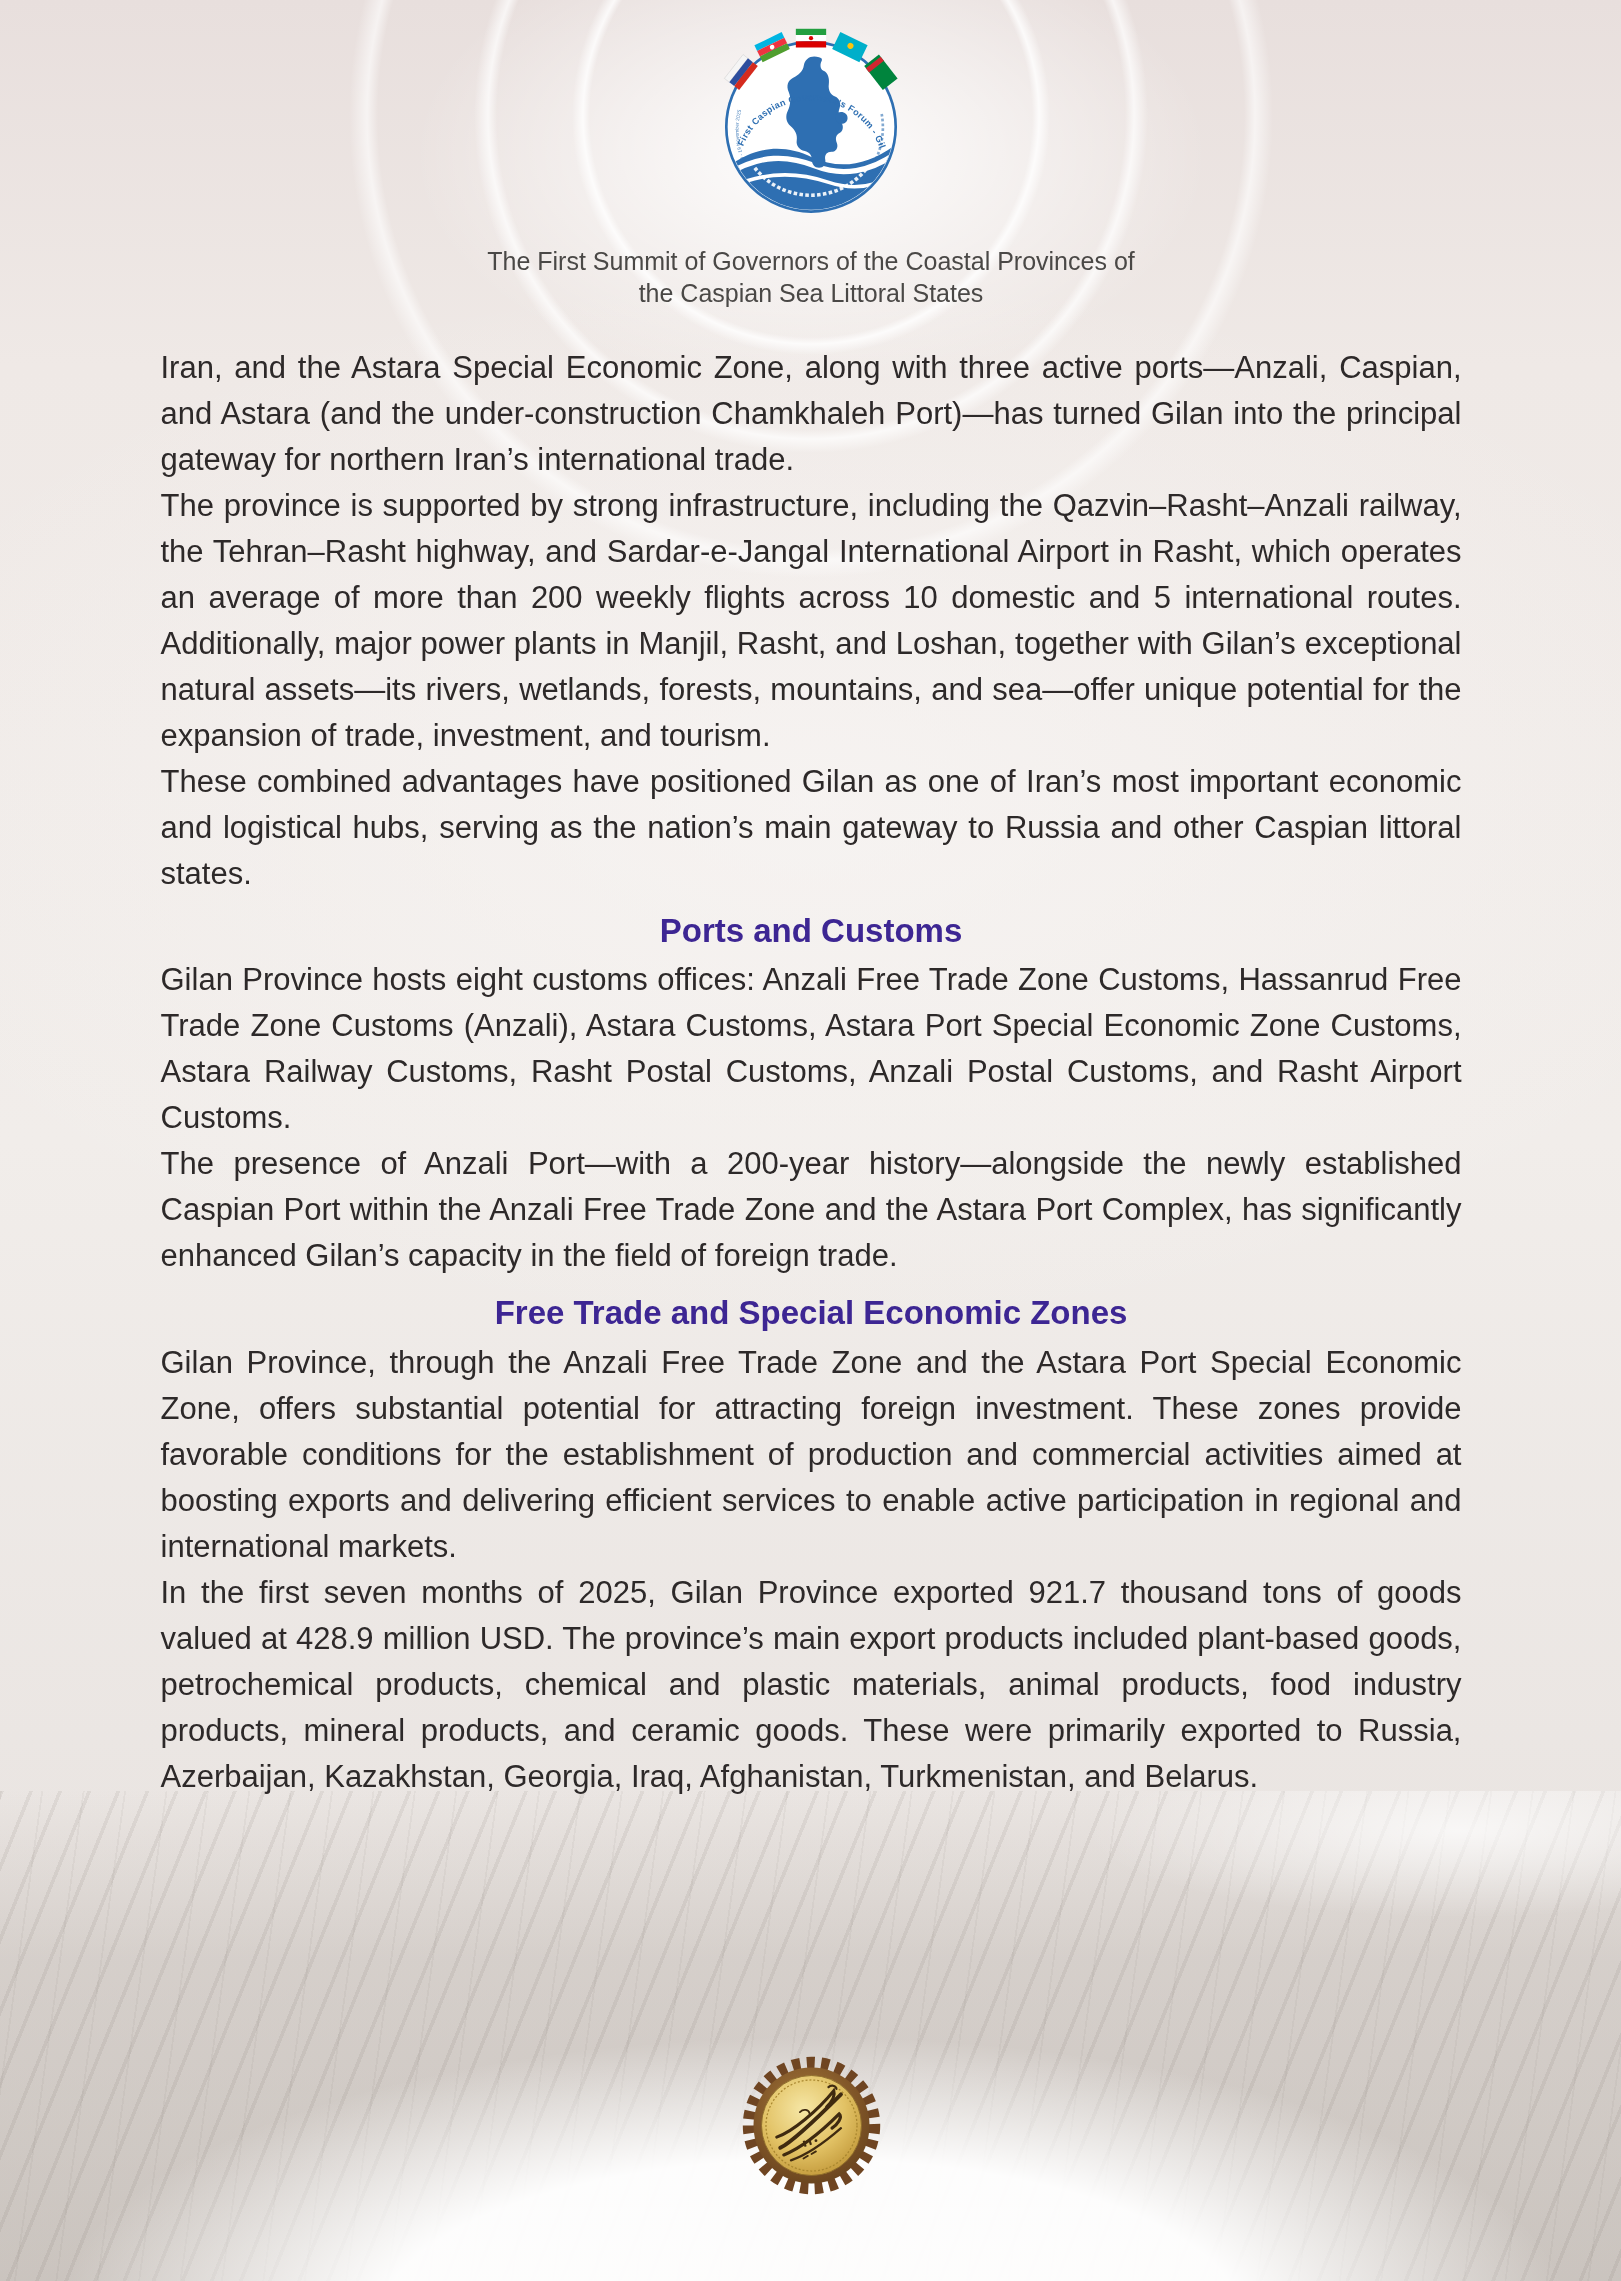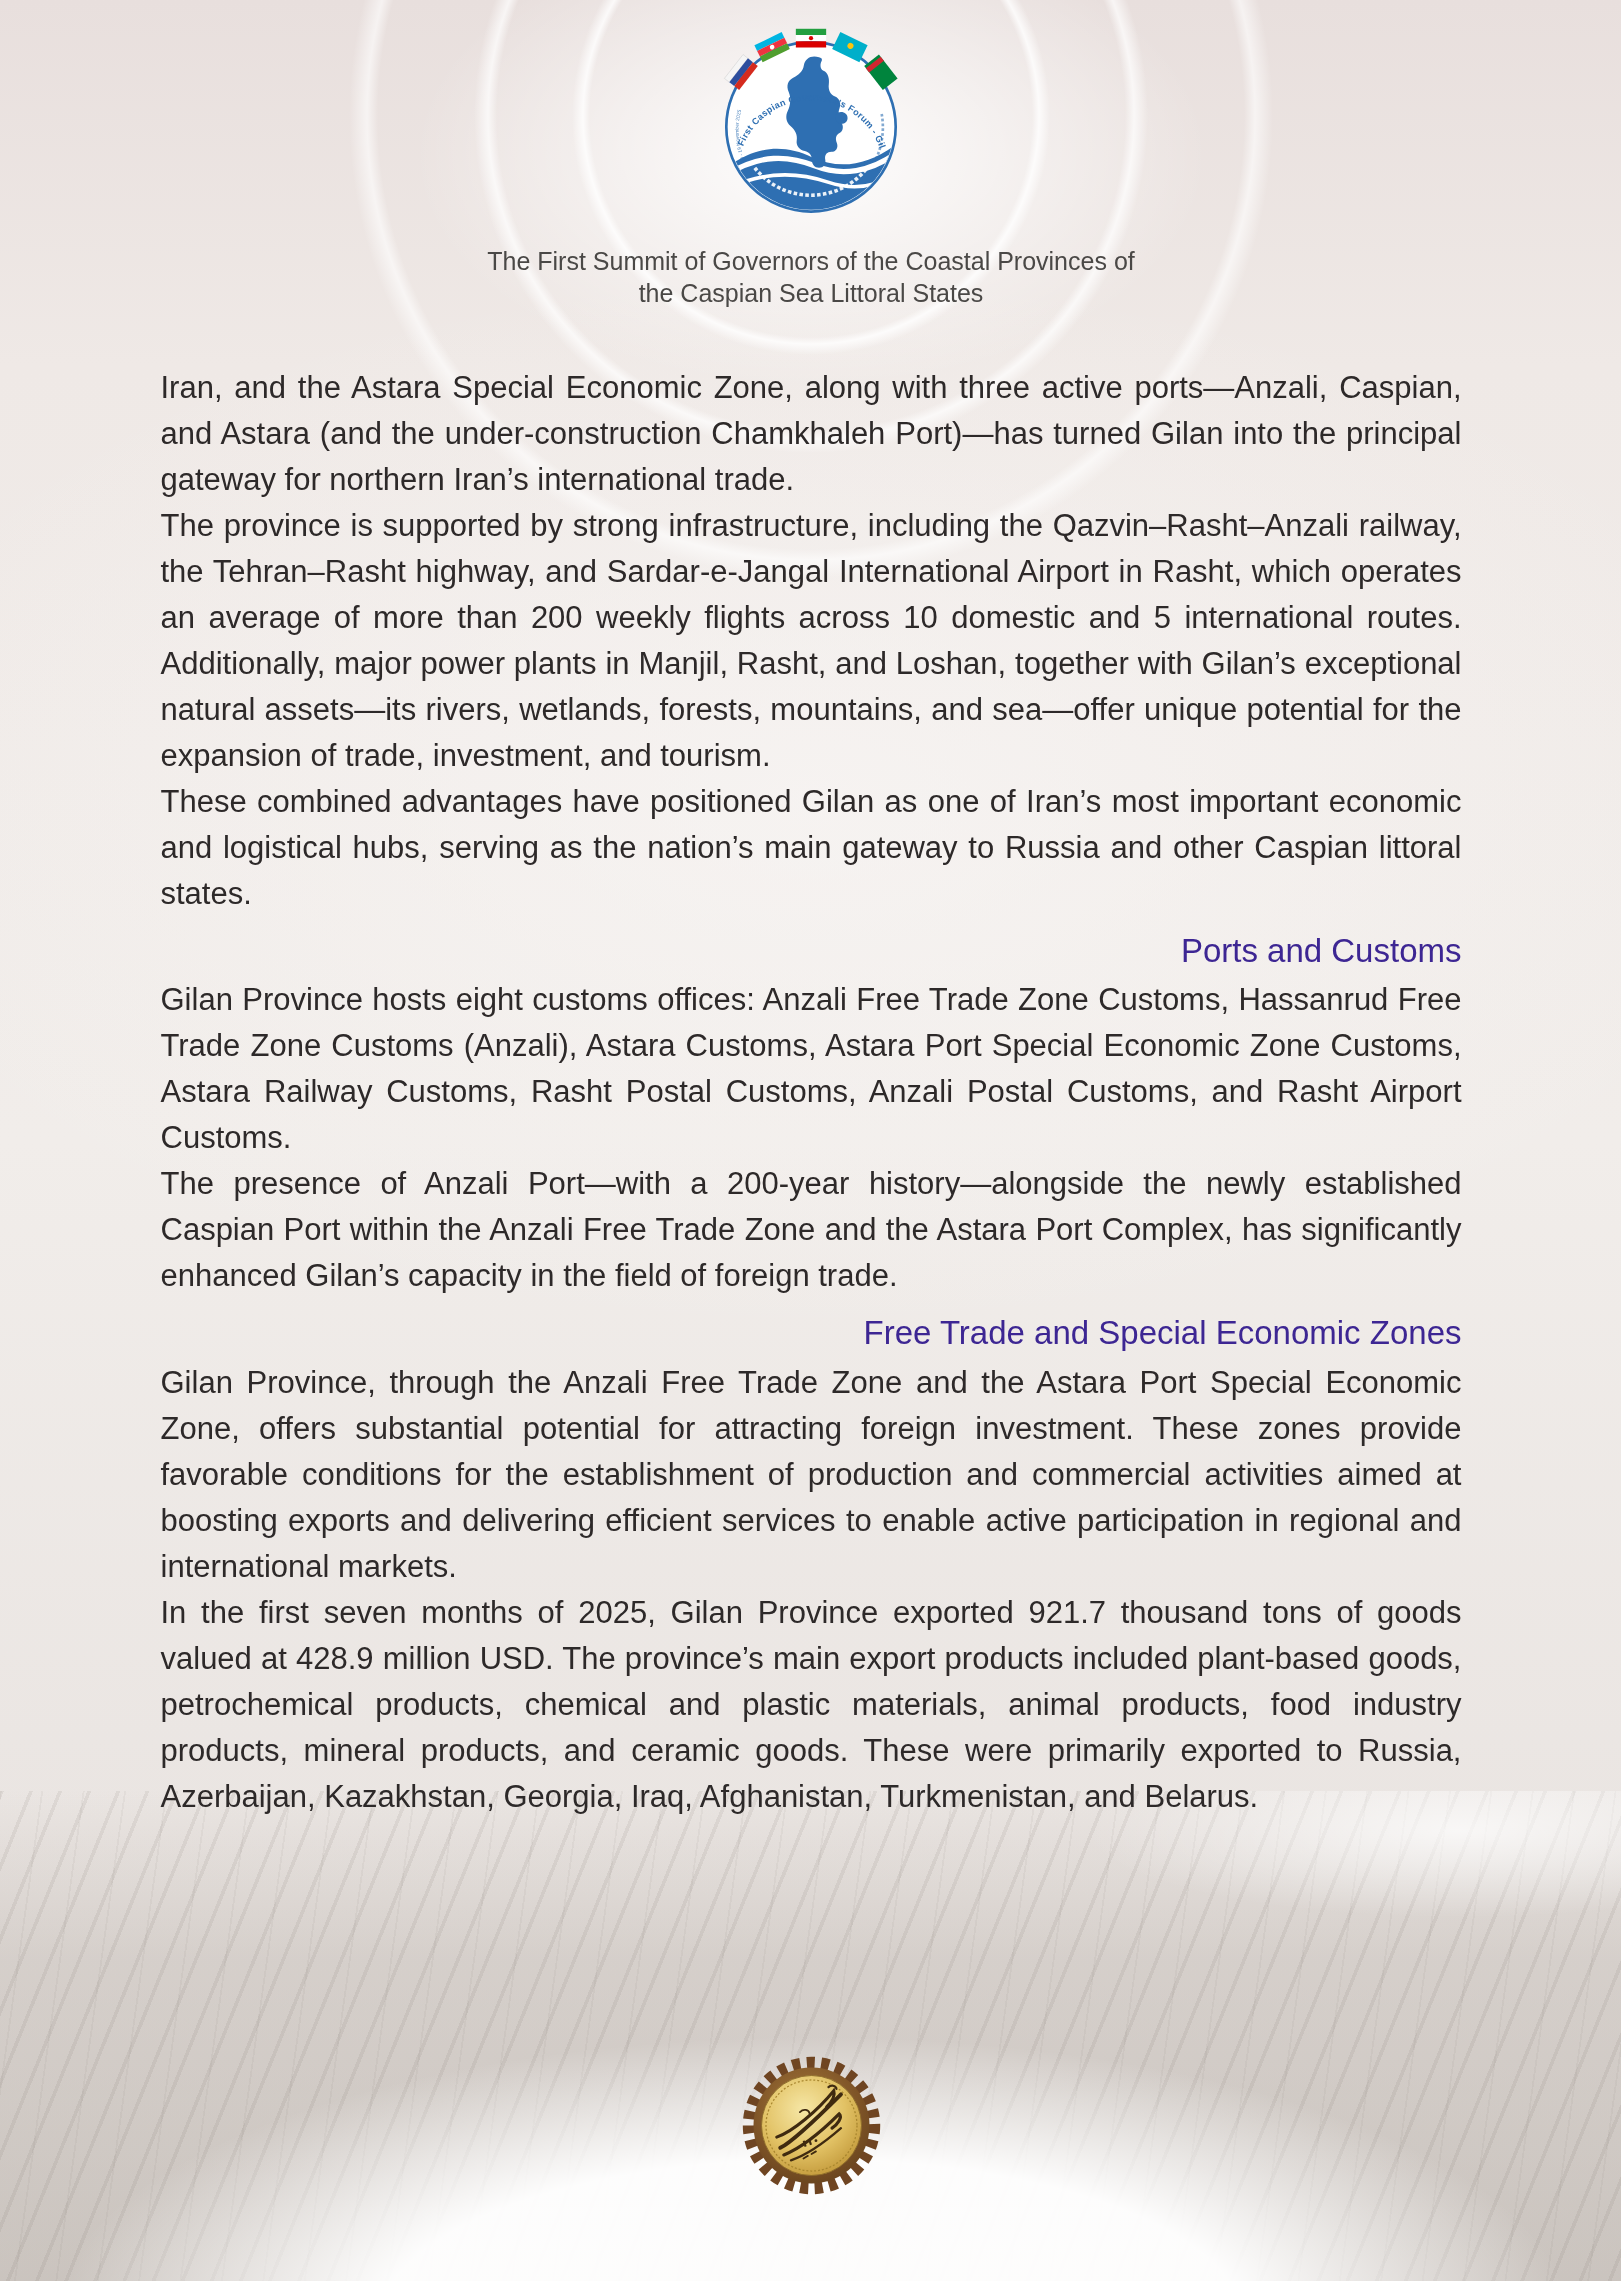--- a/index.html
+++ b/index.html
@@ -33,32 +33,32 @@
   }
   .header{position:relative;text-align:center;padding-top:27px;z-index:2;}
   .logo-svg{display:inline-block;}
   .doc-title{
     margin-top:26px;
     font-size:25px;line-height:32px;
     color:#4a4846;
   }
   .content{
     position:relative;z-index:2;
-    width:1301px;margin:56px auto 0 auto;
+    width:1301px;margin:36px auto 0 auto;
     font-size:31px;line-height:46px;
     color:#2d2929;
     text-align:justify;
   }
   .content p{margin:0;}
   .content h2{
     margin:10.7px 0 3.6px 0;
     font-size:33px;line-height:46px;
     color:#3d2693;
-    text-align:right;
-    font-weight:normal;
+    text-align:center;
+    font-weight:bold;
   }
   .footer{
     position:absolute;top:2055px;left:0;right:0;
     text-align:center;z-index:2;
   }
   .caption{
     margin-top:9px;
     font-size:20.5px;line-height:27px;
     color:#4e4a47;
   }

